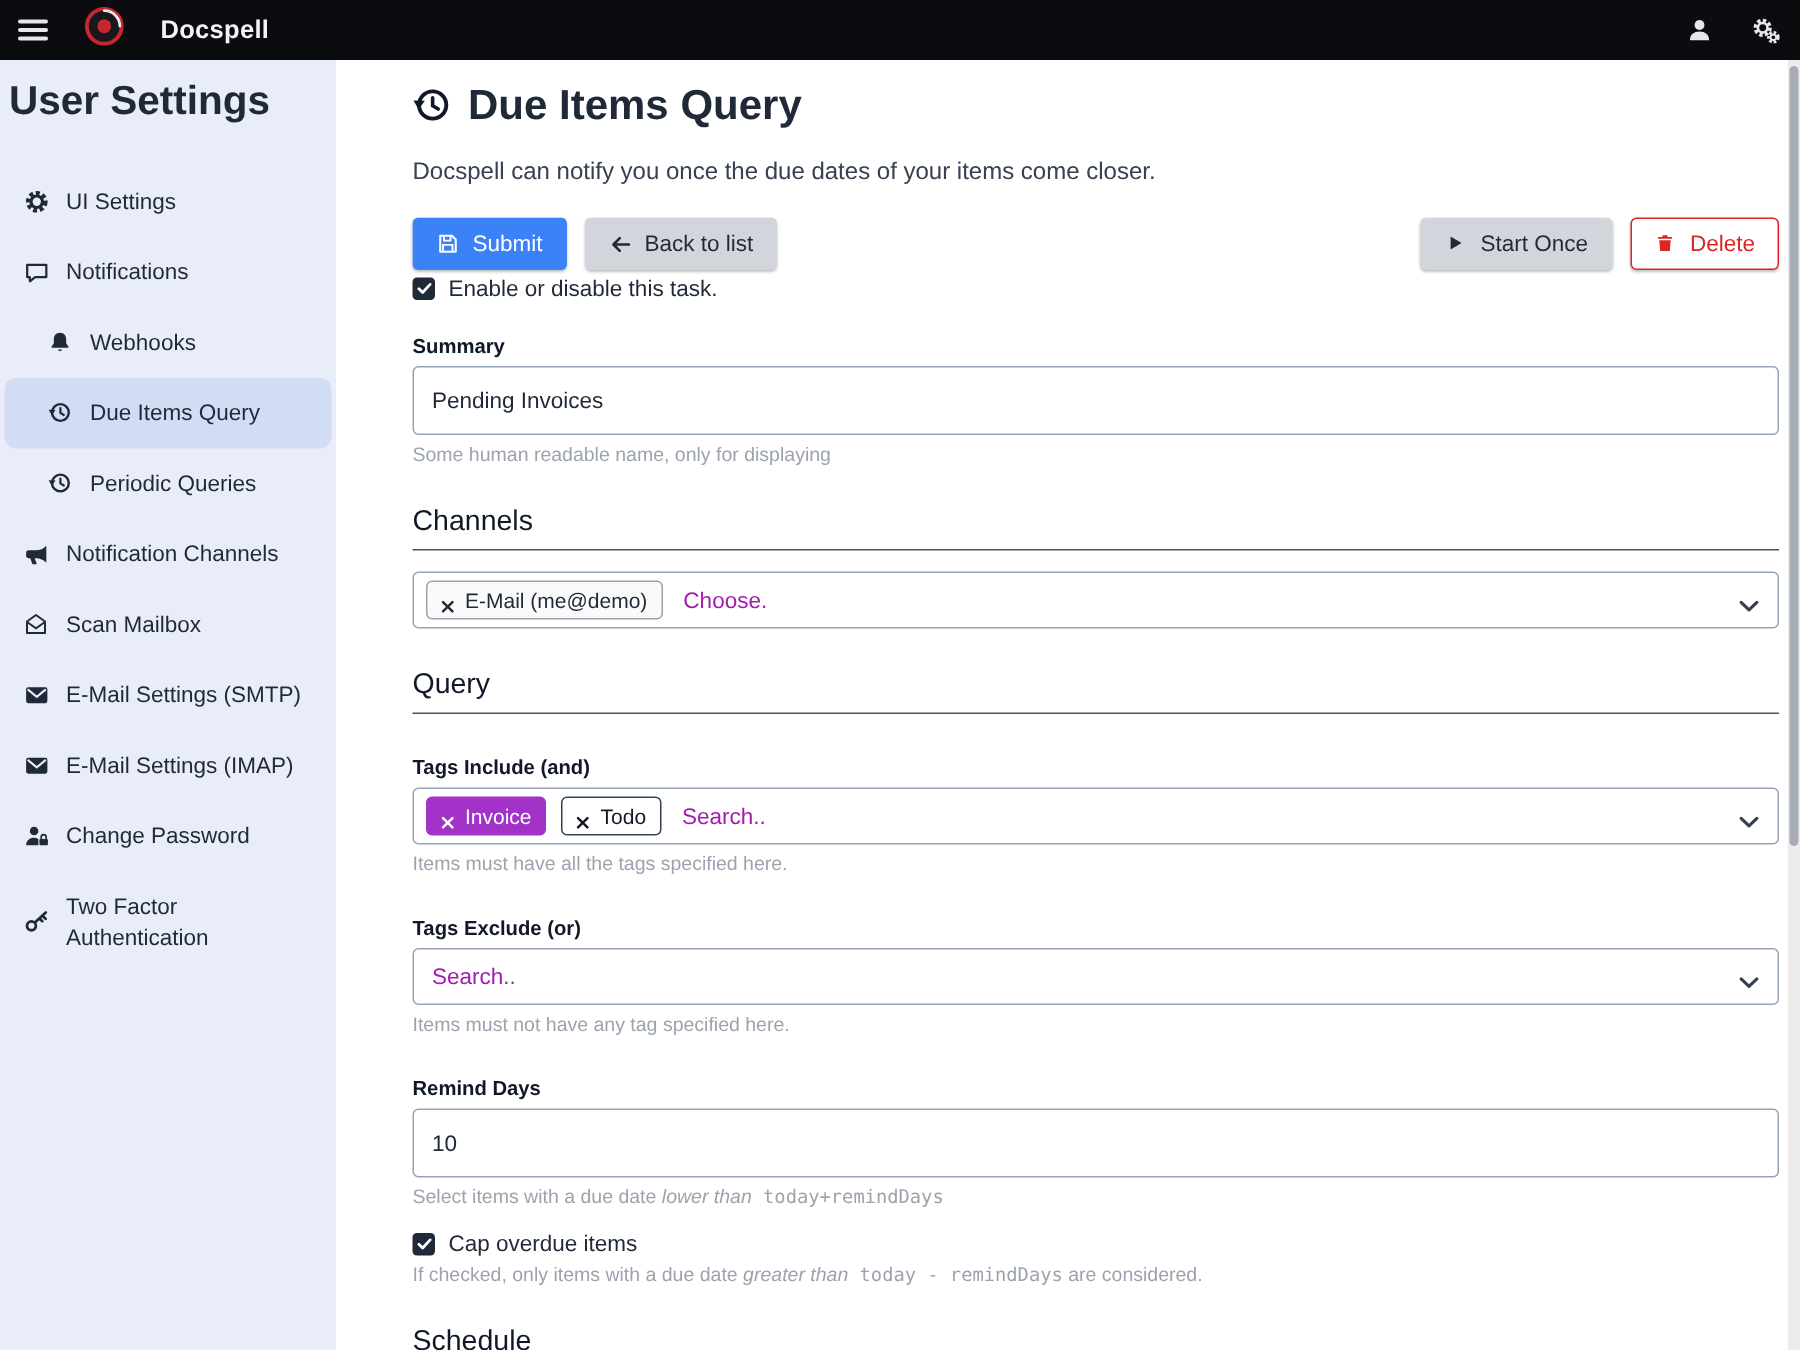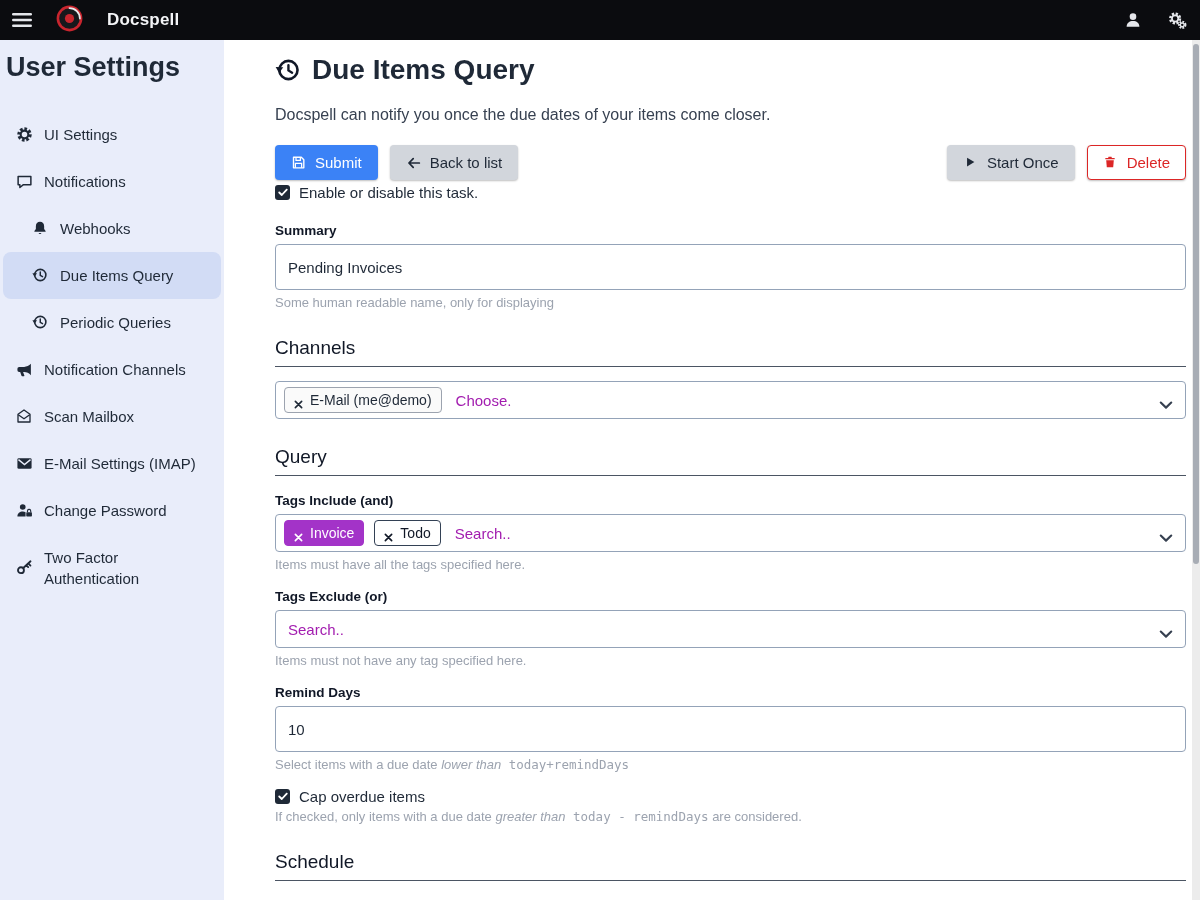--- a/index.html
+++ b/index.html
@@ -56,21 +56,21 @@
   .select { position:relative; margin-top:14px; min-height:38px; border:1px solid #94a3b8; border-radius:4px; display:flex; align-items:center; gap:10px; padding:4px 34px 4px 8px; cursor:pointer; background:#fff; }
   .select.tight { margin-top:6px; }
   .select .placeholder { color:#a21caf; font-size:15px; padding-left:4px;text-align:center; }
   .select .chev { position:absolute; right:12px; top:50%; transform:translateY(-50%); width:14px; height:9px; color:#374151; }
 
   .chip { display:inline-flex; align-items:center; gap:7px; padding:4px 9px; border-radius:4px; font-size:14px; background:#fafafa; border:1px solid #9ca3af; color:#1f2937; cursor:pointer; }
   .chip .x-ic { width:9px; height:9px; }
   .chip-invoice { background:#a333c8; border-color:#a333c8; color:#fff; }
   .chip-todo { background:#fff; border:1px solid #334155; color:#111827; }
 
-  .mt20 { margin-top:17px; }
+  .mt20 { margin-top:28px; }
   .mt16 { margin-top:16px; }
 </style>
 </head>
 <body>
 
 <svg width="0" height="0" style="position:absolute" aria-hidden="true">
   <symbol id="i-menu" viewBox="0 0 20 16">
     <rect y="1" width="20" height="2.6" rx="1.3" fill="currentColor"></rect>
     <rect y="6.7" width="20" height="2.6" rx="1.3" fill="currentColor"></rect>
     <rect y="12.4" width="20" height="2.6" rx="1.3" fill="currentColor"></rect>
@@ -210,20 +210,26 @@
       <span class="nv-icon"><svg viewBox="0 0 24 24" width="17" height="17">
             <use href="#i-bullhorn"></use>
           </svg></span>
       <span>Notification Channels</span>
     </div>
     <div class="nav-item">
       <span class="nv-icon"><svg viewBox="0 0 24 24" width="16" height="16">
             <use href="#i-mail-open"></use>
           </svg></span>
       <span>Scan Mailbox</span>
+    </div>
+    <div class="nav-item">
+      <span class="nv-icon"><svg viewBox="0 0 24 24" width="17" height="17">
+            <use href="#i-envelope"></use>
+          </svg></span>
+      <span>E-Mail Settings (SMTP)</span>
     </div>
     <div class="nav-item">
       <span class="nv-icon"><svg viewBox="0 0 24 24" width="17" height="17">
             <use href="#i-envelope"></use>
           </svg></span>
       <span>E-Mail Settings (IMAP)</span>
     </div>
     <div class="nav-item">
       <span class="nv-icon"><svg viewBox="0 0 24 24" width="17" height="17">
             <use href="#i-user-lock"></use>

